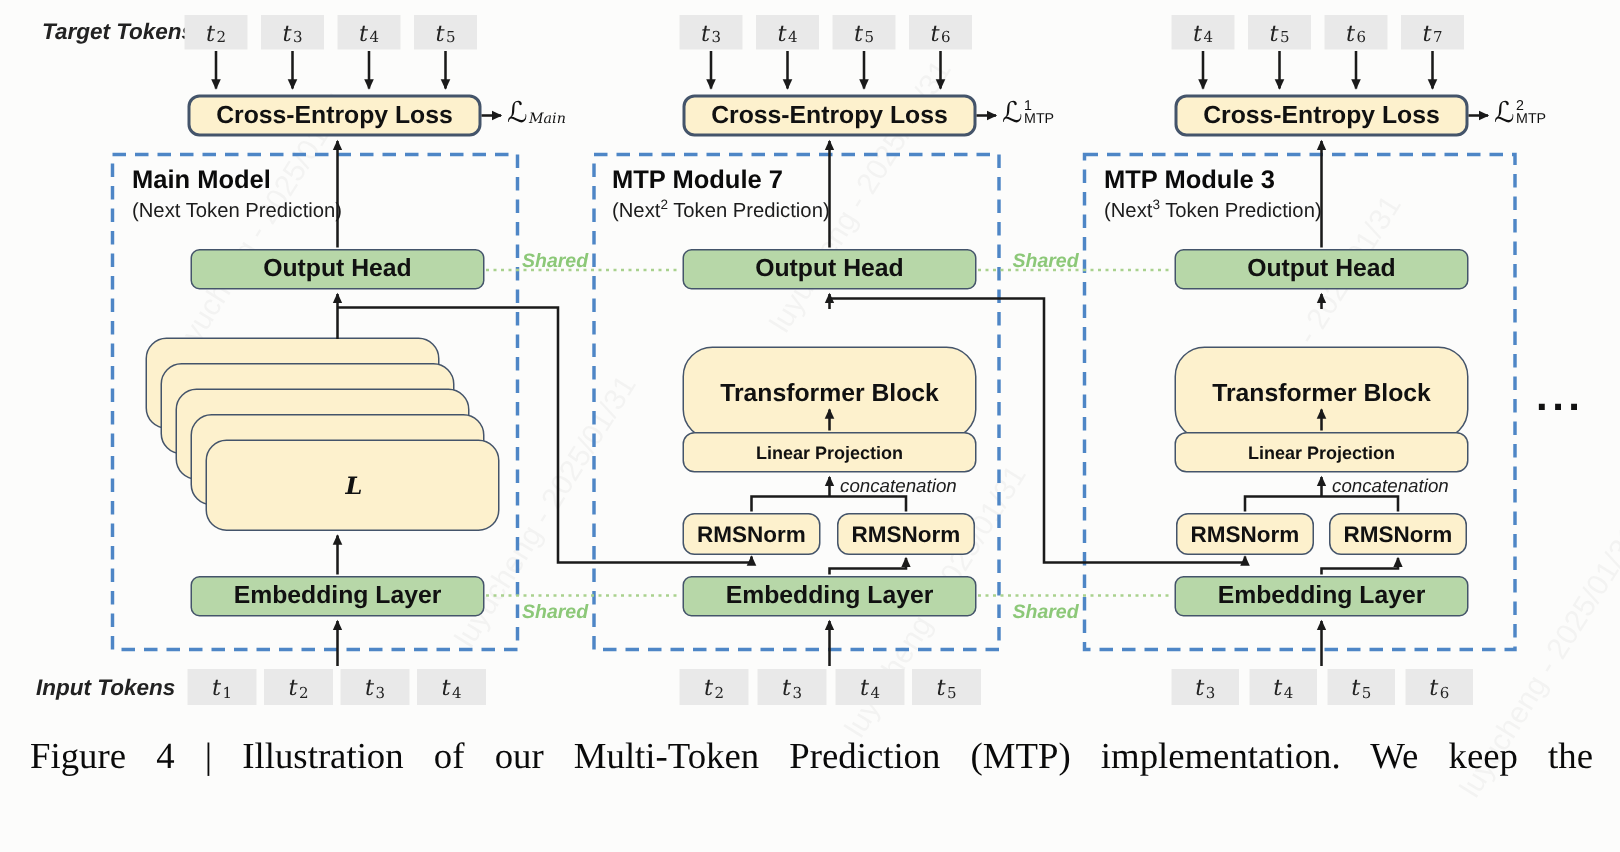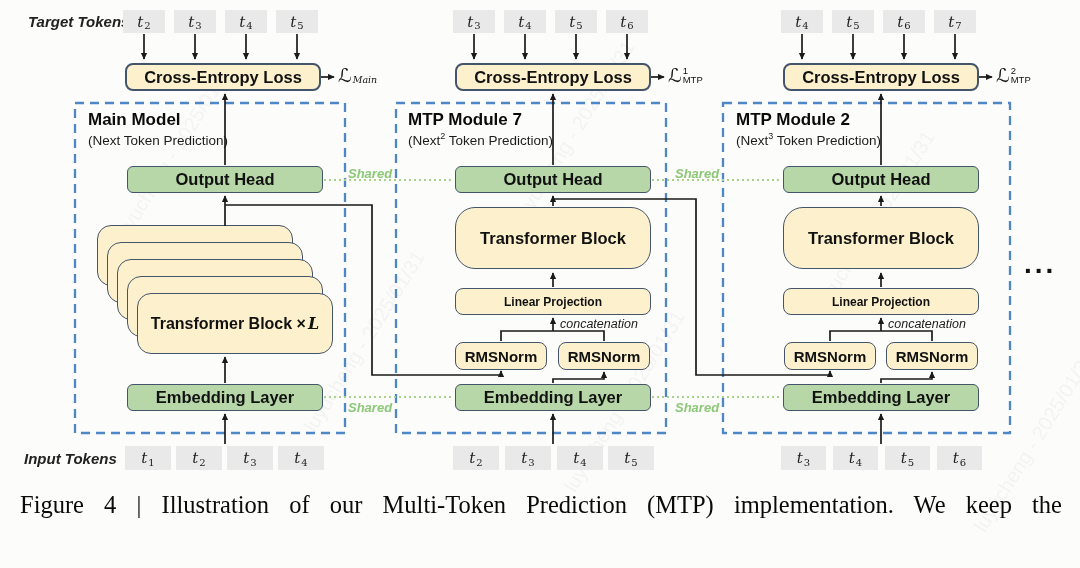--- a/index.html
+++ b/index.html
@@ -5,21 +5,21 @@
   html,body{margin:0;padding:0;background:#e8e8e8;}
   .stage{position:relative;width:1080px;height:568px;background:#fcfcfb;overflow:hidden;
          font-family:"Liberation Sans",sans-serif;color:#111;}
   
   .wm{position:absolute;font-size:20px;color:rgba(110,110,110,0.06);transform:rotate(-58deg);
       white-space:nowrap;font-family:"Liberation Sans",sans-serif;}
   
   .box{position:absolute;box-sizing:border-box;border:1.7px solid #44546a;display:flex;
        align-items:center;justify-content:center;font-weight:600;color:#111;background:#fdf1cd;}
   .green{background:#b7d7a8;}
-  .r6{border-radius:6px;} .r8{border-radius:8px;} .r12{border-radius:20px;}
+  .r6{border-radius:6px;} .r8{border-radius:8px;} .r12{border-radius:20px;margin-top:24px;}
   .f16{font-size:12px;} .f15{font-size:15px;} .f17{font-size:16.5px;text-align:center;}
   
   .tok{position:absolute;height:23px;background:#e9e9e9;display:flex;align-items:center;
        justify-content:center;font-family:"DejaVu Serif",serif;font-size:15px;color:#222;}
   .tok .b{font-style:italic;}
   .tok .s{font-size:10px;vertical-align:sub;transform:translateY(4px);margin-left:1px;}
   .tok.in{height:24px;}
   
   .side-label{position:absolute;font-style:italic;font-weight:600;font-size:15px;color:#222;}
   
@@ -138,38 +138,37 @@
     <span class="lstack">
         <span class="lsup">2</span>
         <span class="lsub">MTP</span>
       </span>
   </div>
 
   <div class="mod-title" style="left:88px;top:110px">Main Model</div>
   <div class="mod-sub" style="left:88px;top:131px"><span>(Next</span><sup></sup><span> Token Prediction)</span></div>
   <div class="mod-title" style="left:408px;top:110px">MTP Module 7</div>
   <div class="mod-sub" style="left:408px;top:131px"><span>(Next</span><sup>2</sup><span> Token Prediction)</span></div>
-  <div class="mod-title" style="left:736px;top:110px">MTP Module 2</div>
+  <div class="mod-title" style="left:736px;top:110px">MTP Module 3</div>
   <div class="mod-sub" style="left:736px;top:131px"><span>(Next</span><sup>3</sup><span> Token Prediction)</span></div>
 
   <div class="box green r6 f17" style="left:127px;top:166px;width:196px;height:27px">Output Head</div>
   <div class="box green r6 f17" style="left:455px;top:166px;width:196px;height:27px">Output Head</div>
   <div class="box green r6 f17" style="left:783px;top:166px;width:196px;height:27px">Output Head</div>
 
   <div class="shared" style="left:348px;top:166px">Shared</div>
   <div class="shared" style="left:675px;top:166px">Shared</div>
   <div class="shared" style="left:348px;top:400px">Shared</div>
   <div class="shared" style="left:675px;top:400px">Shared</div>
 
   <div class="stackbox" style="left:97px;top:225px"></div>
   <div class="stackbox" style="left:107px;top:242px"></div>
   <div class="stackbox" style="left:117px;top:259px"></div>
   <div class="stackbox" style="left:127px;top:276px"></div>
   <div class="stackbox stackfront" style="left:137px;top:293px">
-    <span>Transformer Block × </span>
       <span class="var">L</span>
   </div>
 
   <div class="box r12 f17" style="left:455px;top:207px;width:196px;height:62px">Transformer Block</div>
   <div class="box r12 f17" style="left:783px;top:207px;width:196px;height:62px">Transformer Block</div>
 
   <div class="box r8 f16" style="left:455px;top:288px;width:196px;height:27px">Linear Projection</div>
   <div class="box r8 f16" style="left:783px;top:288px;width:196px;height:27px">Linear Projection</div>
 
   <div class="concat" style="left:560px;top:317px">concatenation</div>

